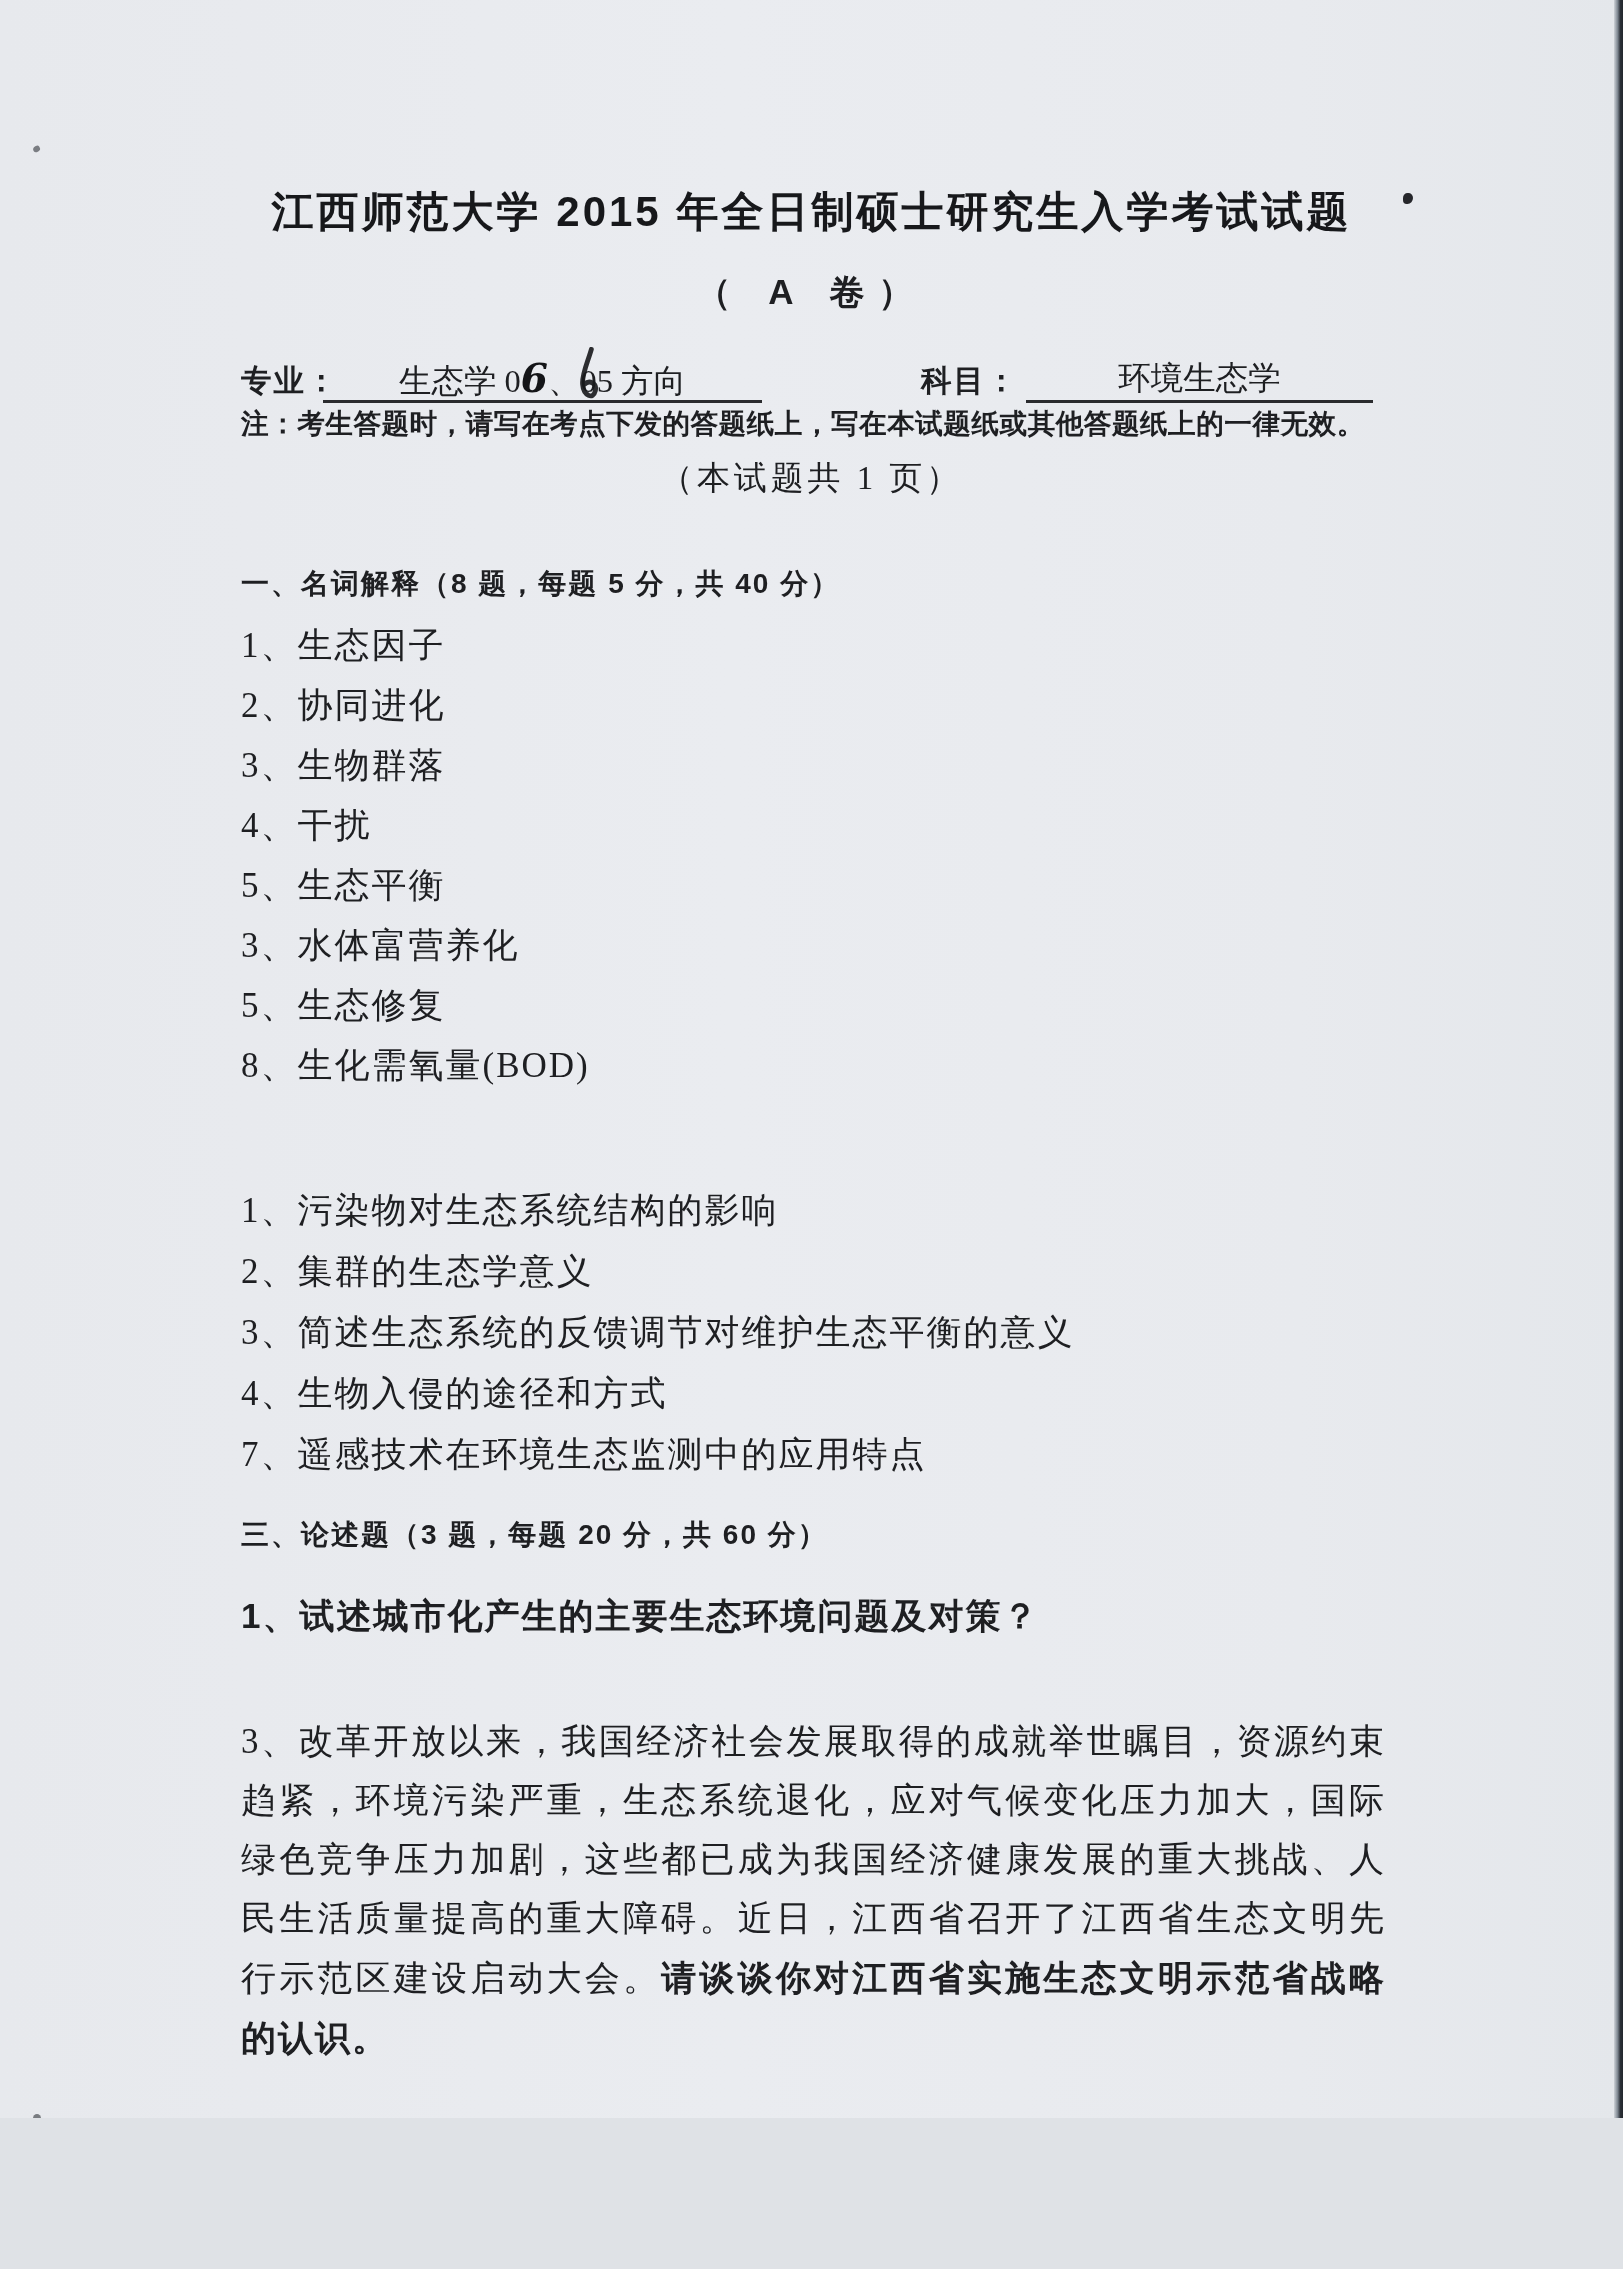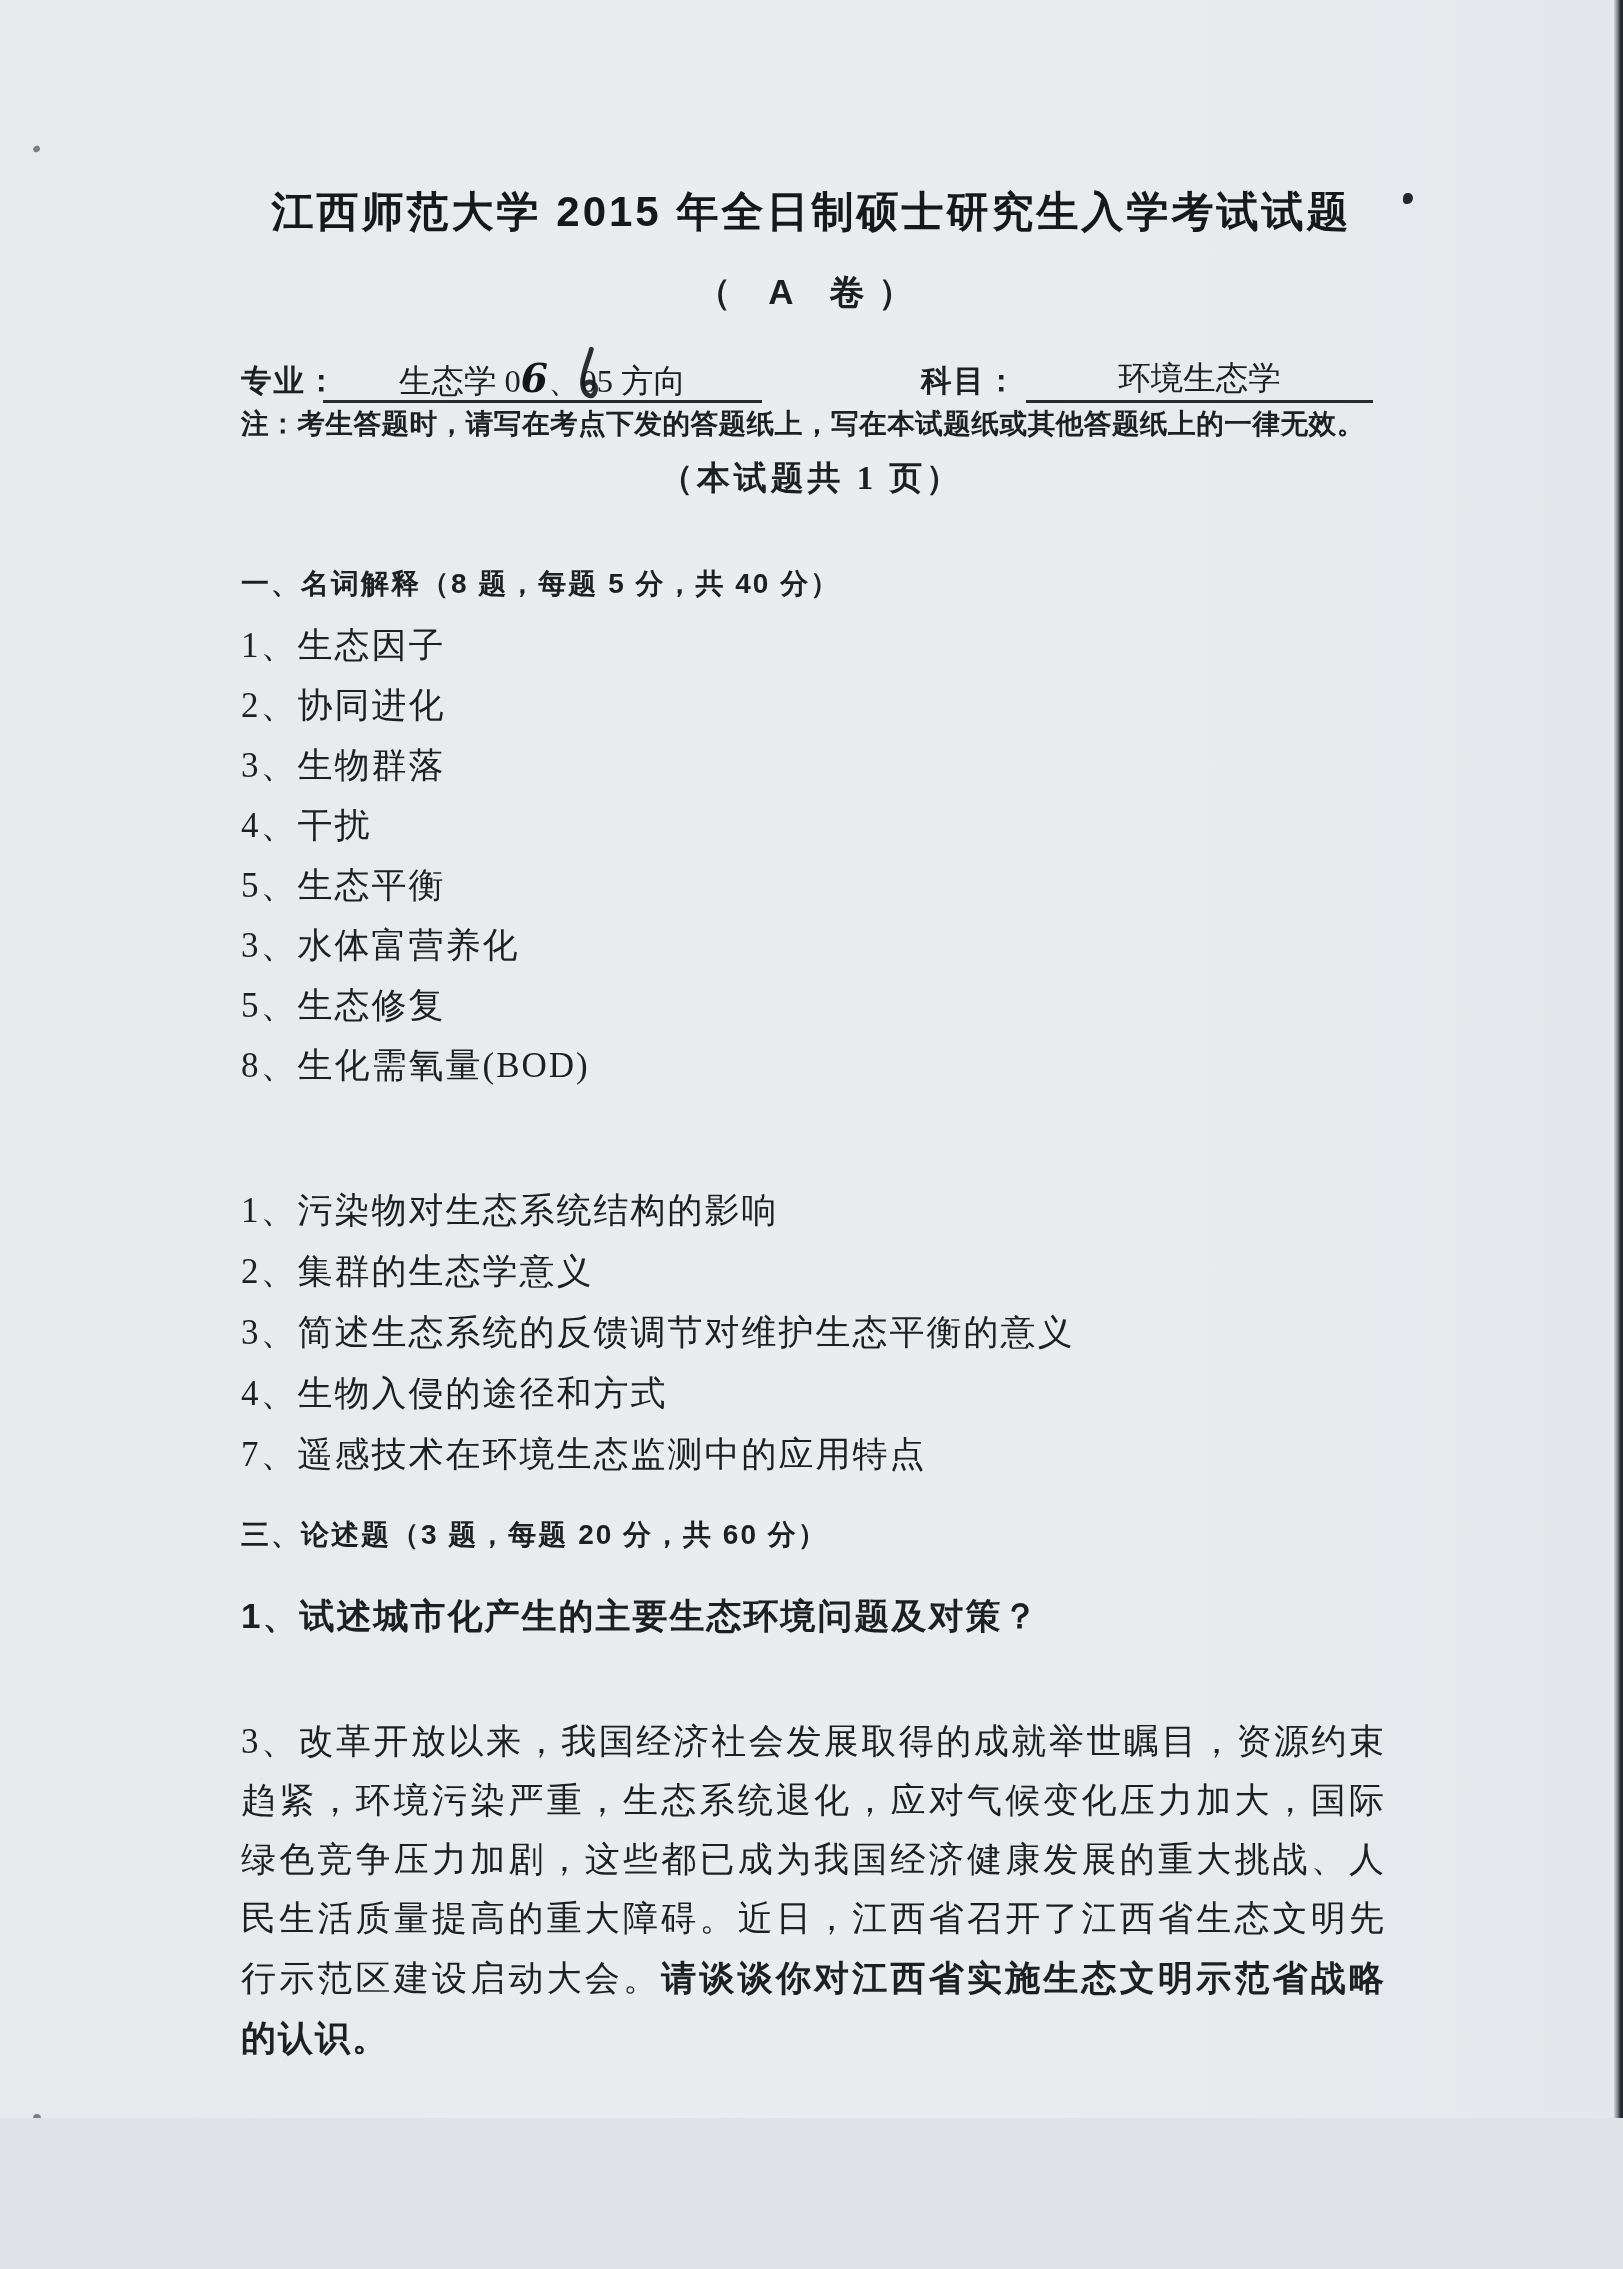--- a/index.html
+++ b/index.html
@@ -37,21 +37,21 @@
   }
   .meta-label { font-size: 30.5px; line-height: 39px; }
   .meta-value {
     position: absolute; top: 357px; height: 43px;
     text-align: center; font-size: 32.5px; line-height: 43px;
     border-bottom: 3px solid #2a2b2e;
   }
   .note { font-size: 27.6px; line-height: 33px; letter-spacing: 0.5px; }
   .page-count {
     left: 0; width: 1623px; text-align: center;
-    font-size: 33px; line-height: 43px; font-weight: 700; letter-spacing: 3.9px;
+    font-size: 33px; line-height: 43px; font-weight: 400; letter-spacing: 3.9px;
   }
   .section-heading { font-size: 28px; line-height: 47px; }
   .essay {
     position: absolute; left: 241px; top: 1712px; width: 1145px;
     font-size: 35px; line-height: 59px; text-align: justify;
     letter-spacing: 2px;
   }
   .footer {
     position: absolute; left: 0; top: 2136px; width: 1623px;
     text-align: center; font-size: 26.6px; line-height: 43px; letter-spacing: 7.9px;

